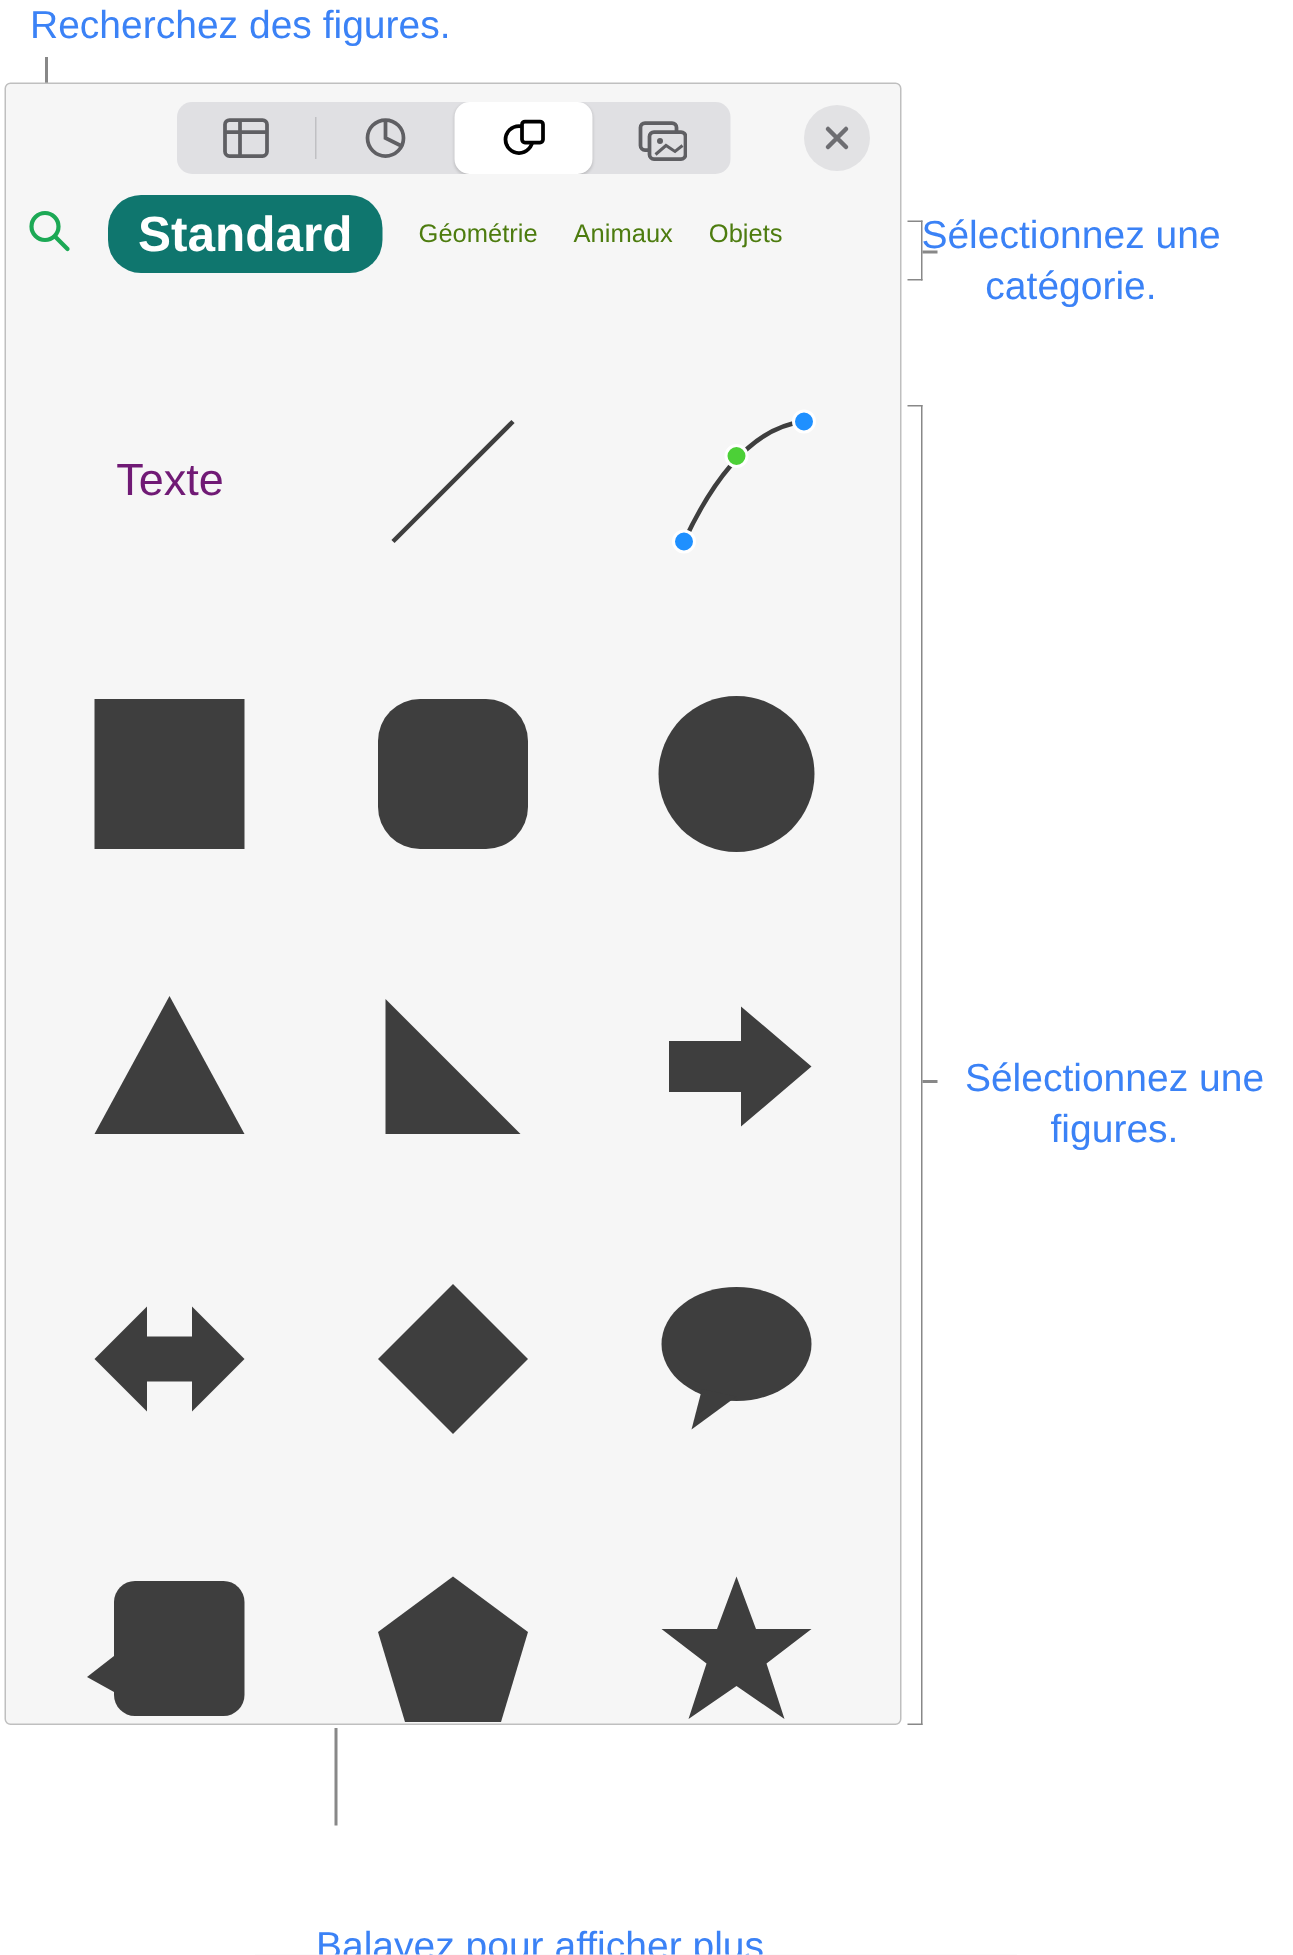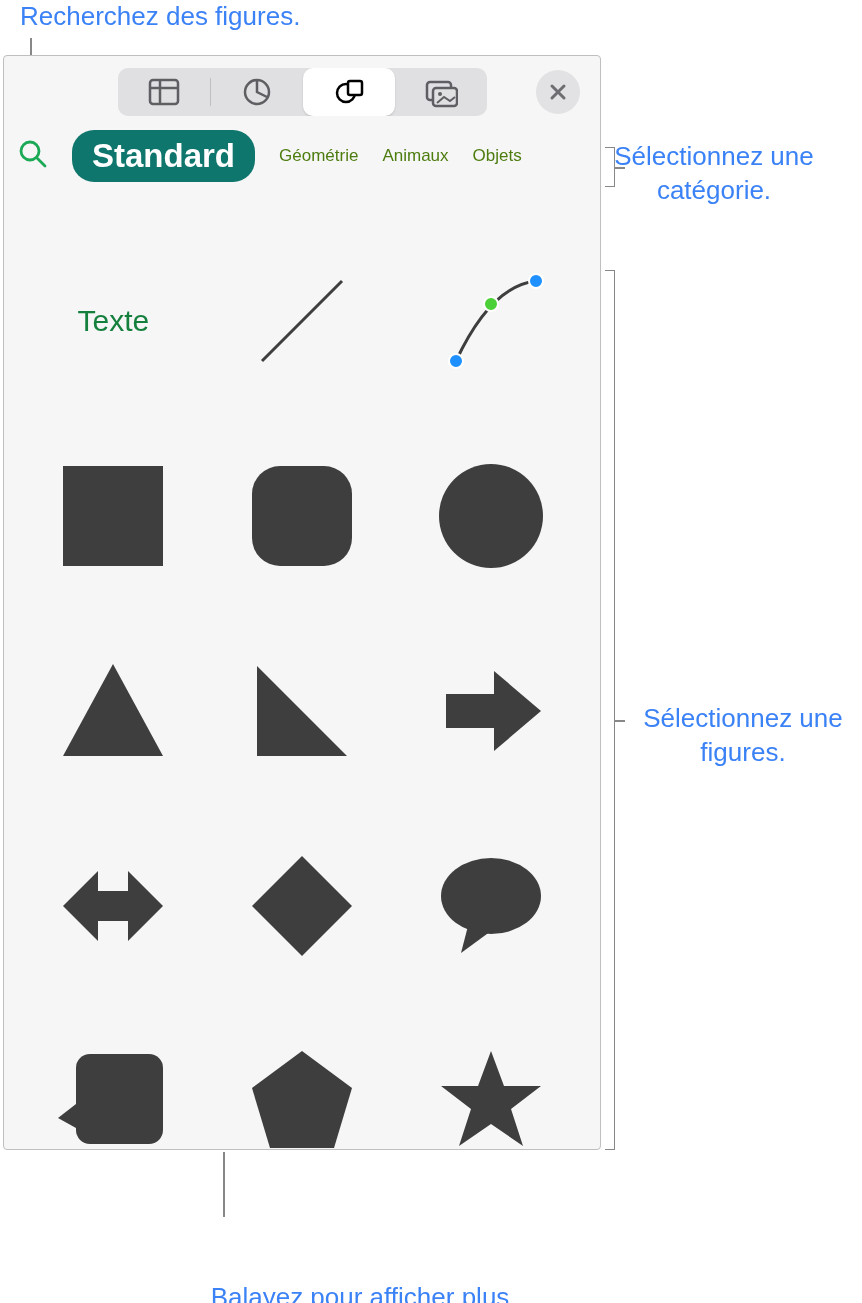--- a/index.html
+++ b/index.html
@@ -101,21 +101,21 @@
   column-gap: 10px;
   row-gap: 5px;
 }
 .shape-cell {
   display: flex;
   align-items: center;
   justify-content: center;
 }
 .shape-label {
   font-size: 30px;
-  color: #15803d;
+  color: #701a75;
 }
 .shape-svg { width: 110px; height: 110px; }
 .shape-dark { fill: #3e3e3e; }
 .bracket {
   position: absolute;
   border-right: 1.5px solid #888;
   border-top: 1.5px solid #888;
   border-bottom: 1.5px solid #888;
 }
 </style>

